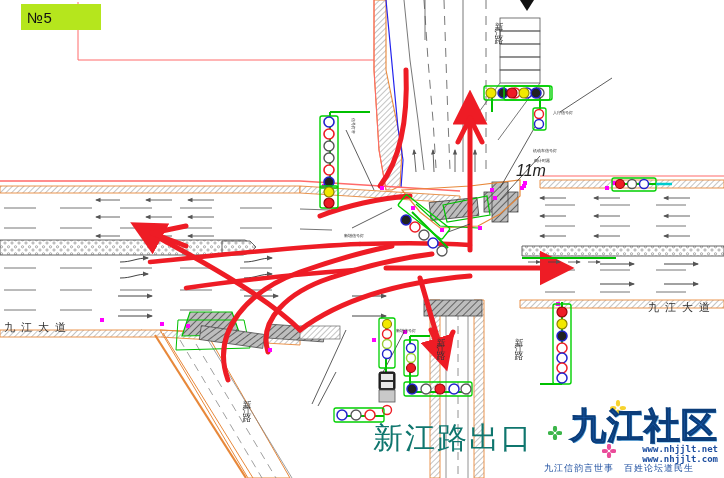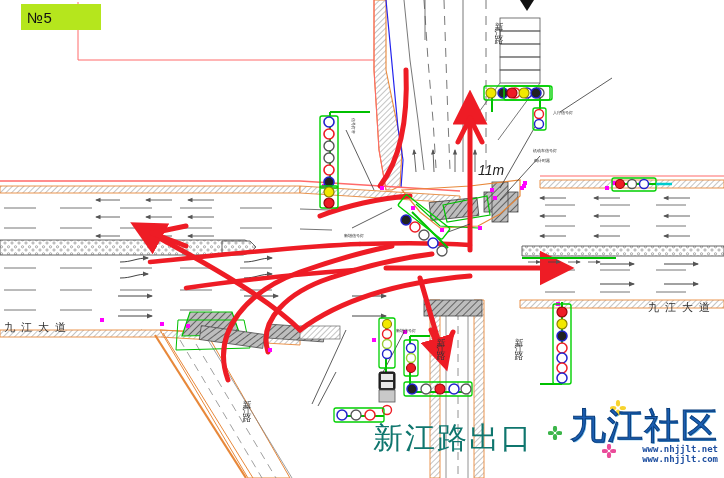--- a/index.html
+++ b/index.html
@@ -18,29 +18,29 @@
   #caption{position:absolute;left:373px;top:418px;font-size:30px;color:#0f766e;
            font-family:"DejaVu Serif","Liberation Serif",serif;letter-spacing:2px;
            white-space:nowrap;}
 
   
   .street-label{position:absolute;font-size:11px;color:#333;letter-spacing:6px;
                 font-family:"DejaVu Sans",sans-serif;white-space:nowrap;text-align:center;}
   .vstreet-label{position:absolute;font-size:9px;color:#333;
                  font-family:"DejaVu Sans",sans-serif;
                  writing-mode:vertical-rl;text-orientation:upright;letter-spacing:7px;}
-  .dim-label{position:absolute;font-size:14px;color:#222;
-             font-family:"Liberation Sans",sans-serif;font-style:italic;}
+  .dim-label{position:absolute;font-size:16px;color:#222;
+             font-family:"Liberation Sans",sans-serif;font-style:italic;margin-left:38px;}
   .micro-label{position:absolute;font-size:4px;color:#222;white-space:nowrap;
                font-family:"DejaVu Sans",sans-serif;transform-origin:0 0;}
 
   
   #logo{position:absolute;left:548px;top:404px;width:172px;height:70px;}
   #logo .lg-main{position:absolute;left:22px;top:2px;font-size:36px;line-height:40px;
-     font-weight:normal;letter-spacing:1px;
+     font-weight:bold;letter-spacing:1px;
      font-family:"DejaVu Sans",sans-serif;
      color:#1a5fb4;
      -webkit-text-stroke:1px #0b3d7a;
      text-shadow:1px 1px 0 #5fb0e8;}
   #logo .lg-url{position:absolute;right:2px;top:40px;
      font-size:9px;line-height:10px;color:#1e4fa0;font-weight:bold;
      font-family:"DejaVu Sans Mono","Liberation Mono",monospace;}
   #logo .lg-tag{position:absolute;left:-4px;top:58px;font-size:9px;color:#1e4fa0;
      letter-spacing:1px;white-space:nowrap;font-family:"DejaVu Sans",sans-serif;}
   .petal{position:absolute;width:14px;height:14px;}
@@ -475,15 +475,16 @@
           <ellipse cx="10" cy="16" rx="2.6" ry="4"></ellipse>
         <ellipse cx="4" cy="10" rx="4" ry="2.6"></ellipse>
           <ellipse cx="16" cy="10" rx="4" ry="2.6"></ellipse>
       </g>
     </svg>
     <div class="lg-main">九江社区</div>
     <div class="lg-url">
       <div>www.nhjjlt.net</div>
       <div>www.nhjjlt.com</div>
     </div>
+    <div class="lg-tag">九江信韵言世事　百姓论坛道民生</div>
   </div>
 
 </div>
 
 </body></html>

